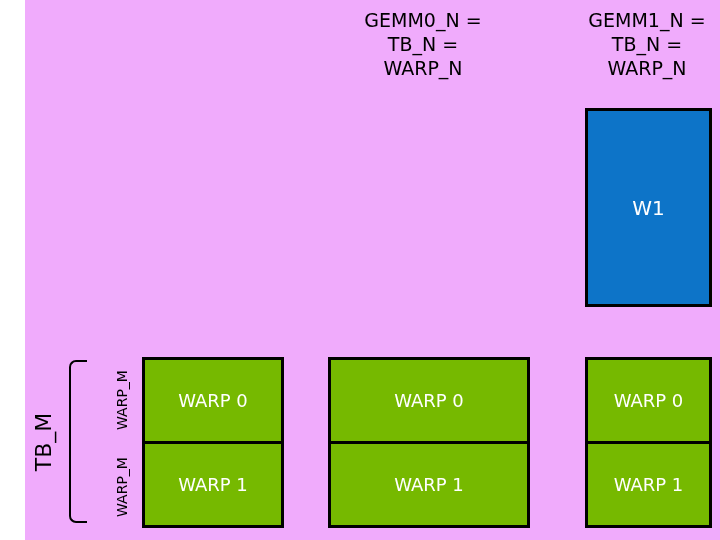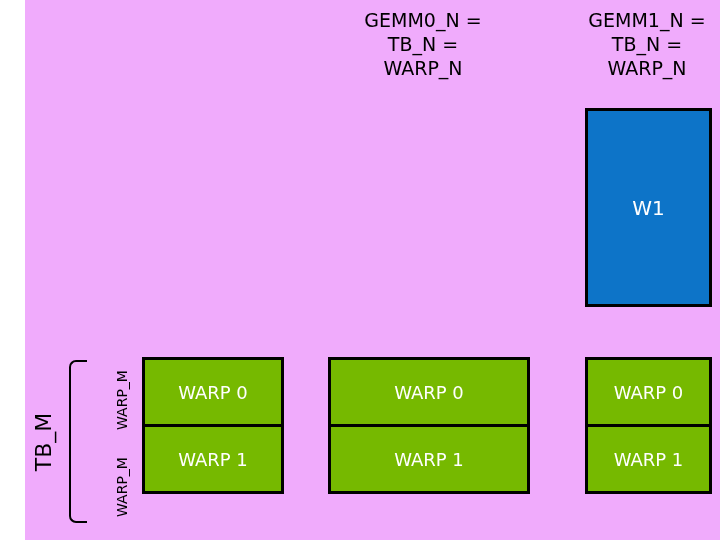--- a/index.html
+++ b/index.html
@@ -20,21 +20,21 @@
   .hdr.h0{left:298px;}
   .hdr.h1{left:522px;}
   .tile{
     position:absolute;background:var(--blue);border:3px solid var(--line);
     display:flex;align-items:center;justify-content:center;
     color:#ffffff;font-size:20px;box-sizing:border-box;text-align:right;
   }
   .tile.w0{left:303px;top:170px;width:202px;height:127px;}
   .tile.w1{left:560px;top:108px;width:127px;height:199px;}
   .tbcol{
-    position:absolute;top:357px;height:137px;border:3px solid var(--line);
+    position:absolute;top:357px;height:171px;border:3px solid var(--line);
     box-sizing:border-box;display:flex;flex-direction:column;background:var(--green);
   }
   .tbcol.c0{left:117px;width:142px;}
   .tbcol.c1{left:303px;width:202px;}
   .tbcol.c2{left:560px;width:127px;}
   .warprow{
     flex:1;display:flex;align-items:center;justify-content:center;
     color:#ffffff;font-size:18px;background:var(--green);
   }
   .warprow.top{border-bottom:3px solid var(--line);}

